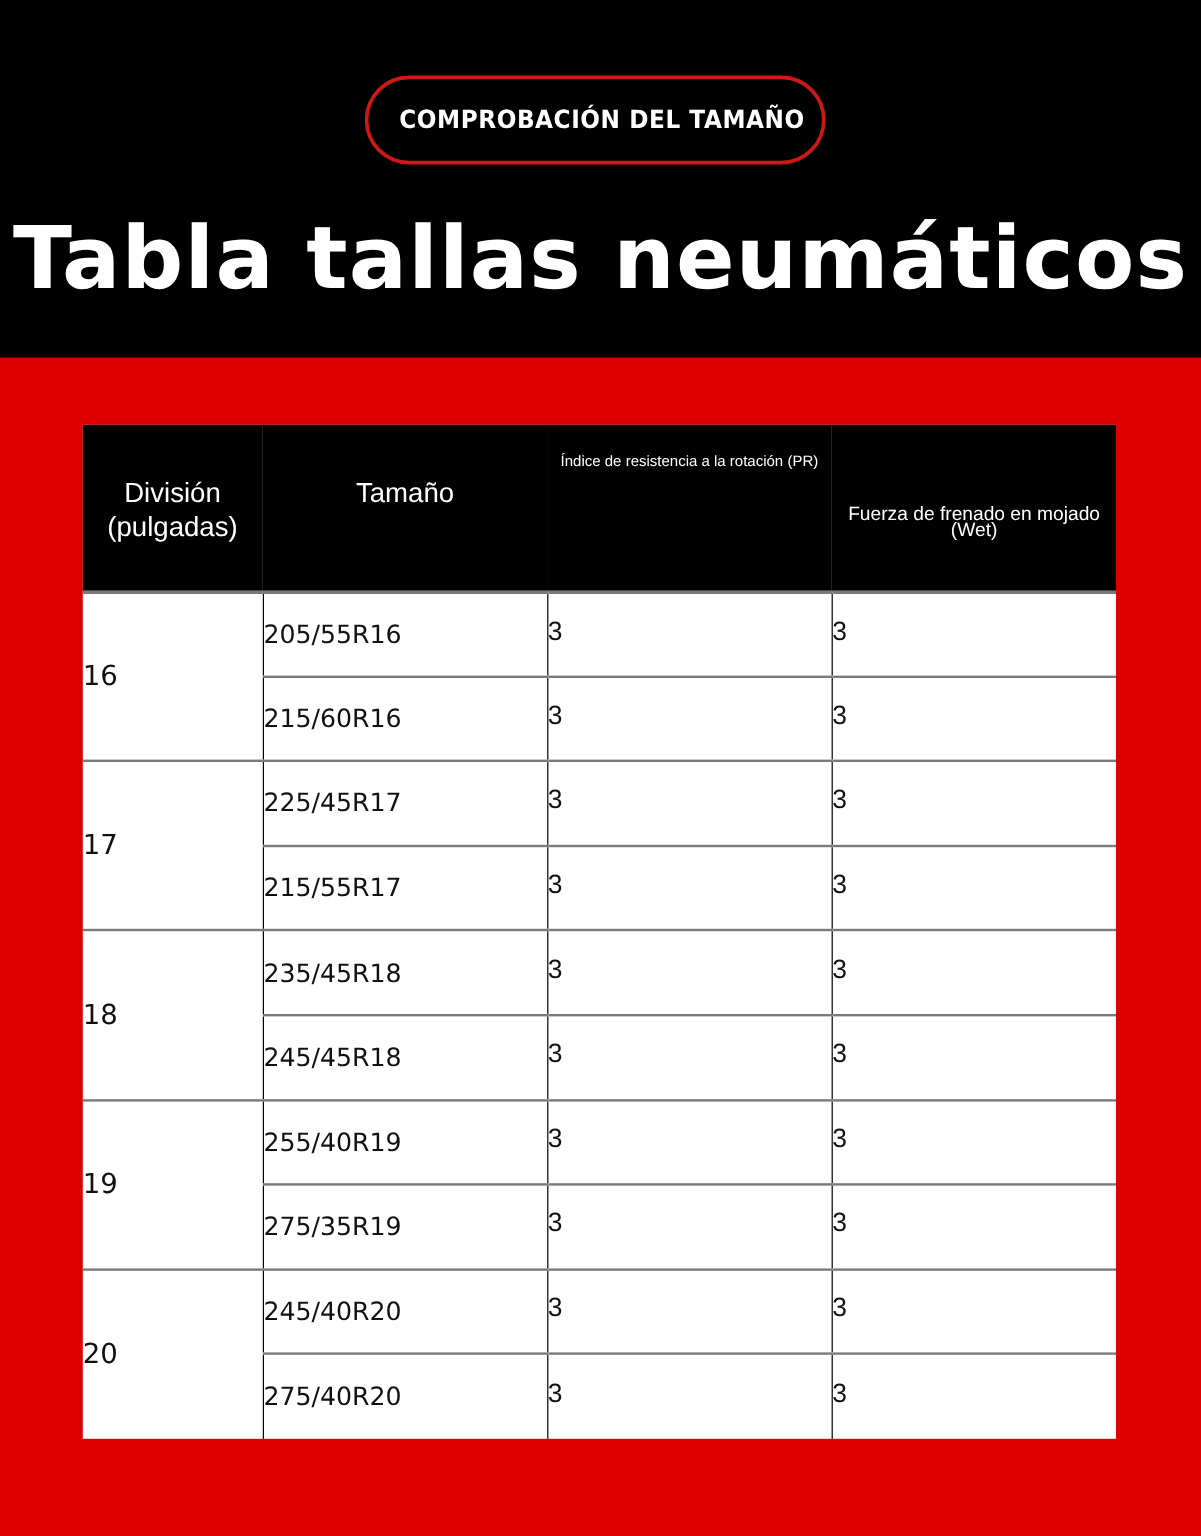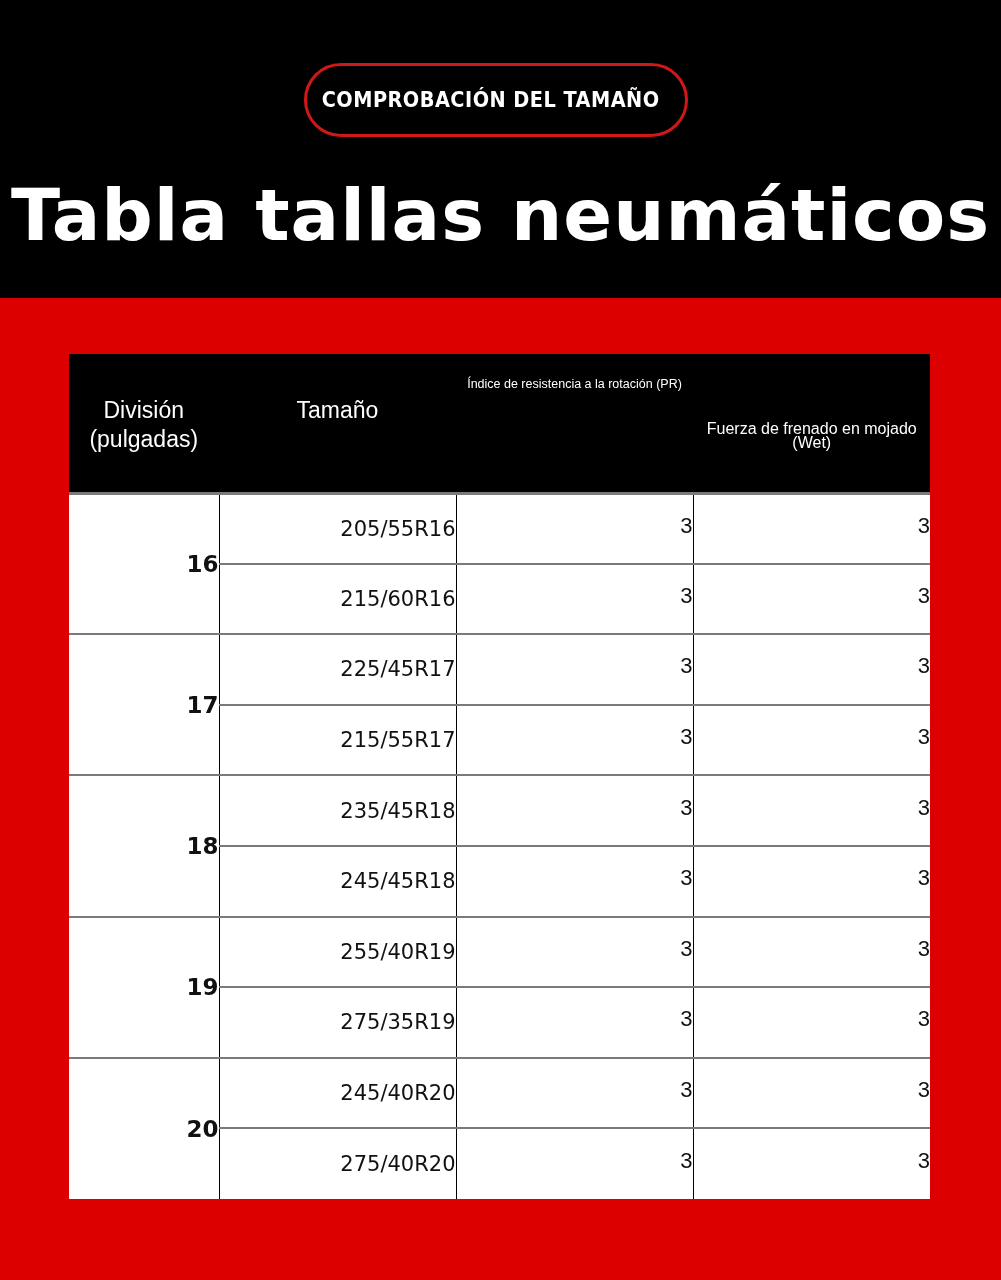--- a/index.html
+++ b/index.html
@@ -6,21 +6,21 @@
   html, body { width: 1001px; height: 1280px; overflow: hidden; }
   body { background: #dc0000; font-family: "Liberation Sans", sans-serif; position: relative; }
 
   .top-band {
     position: absolute; left: 0; top: 0; width: 1001px; height: 298px;
     background: #000;
   }
   .badge {
     position: absolute; left: 304px; top: 63px; width: 384px; height: 74px;
     border: 3px solid #d01818; border-radius: 37px;
-    display: flex; align-items: center; justify-content: flex-start;
+    display: flex; align-items: center; justify-content: flex-end;
   }
   .badge-text {
     color: #fff; font-family: "DejaVu Sans", sans-serif; font-weight: bold;
     font-size: 21px; letter-spacing: 0.5px; transform: scaleX(0.92);
     white-space: nowrap;
   }
   .main-title {
     position: absolute; left: 0; top: 170px; width: 1001px; text-align: center;
     color: #fff; font-family: "DejaVu Sans", sans-serif; font-weight: bold;
     font-size: 72px; line-height: 90px; letter-spacing: 1px;
@@ -40,26 +40,26 @@
   col.c4 { width: 237px; }
   thead th {
     background: #000; color: #fff; height: 139px; vertical-align: top;
     font-family: "Liberation Sans", sans-serif; font-weight: normal;
     border-left: 1px solid #000;
   }
   th .h-big { display: block; font-size: 23px; line-height: 29px; padding-top: 42px; }
   th .h-small { display: block; font-size: 12.5px; line-height: 14px; padding-top: 23px; padding-left: 6px; padding-right: 6px; }
   th .h-small.wet { padding-top: 68px; font-size: 16px; }
   tbody td {
-    height: 70.6px; text-align: right; vertical-align: middle;
+    height: 70.6px; text-align: left; vertical-align: middle;
     font-size: 21px; color: #111; font-family: "DejaVu Sans", sans-serif;
     border-top: 2px solid #7a7a7a; border-left: 1px solid #000;
   }
   tbody td.div-cell {
-    font-weight: bold; font-size: 23px; border-left: none;
+    font-weight: normal; font-size: 23px; border-left: none;
   }
   tbody td.val { padding-bottom: 6px; font-family: "Liberation Sans", sans-serif; font-size: 22px; }
   tbody tr:first-child td { border-top: 3px solid #7a7a7a; }
 </style>
 </head>
 <body>
 
 <div class="top-band">
   <div class="badge">
     <span class="badge-text">COMPROBACIÓN DEL TAMAÑO</span>

